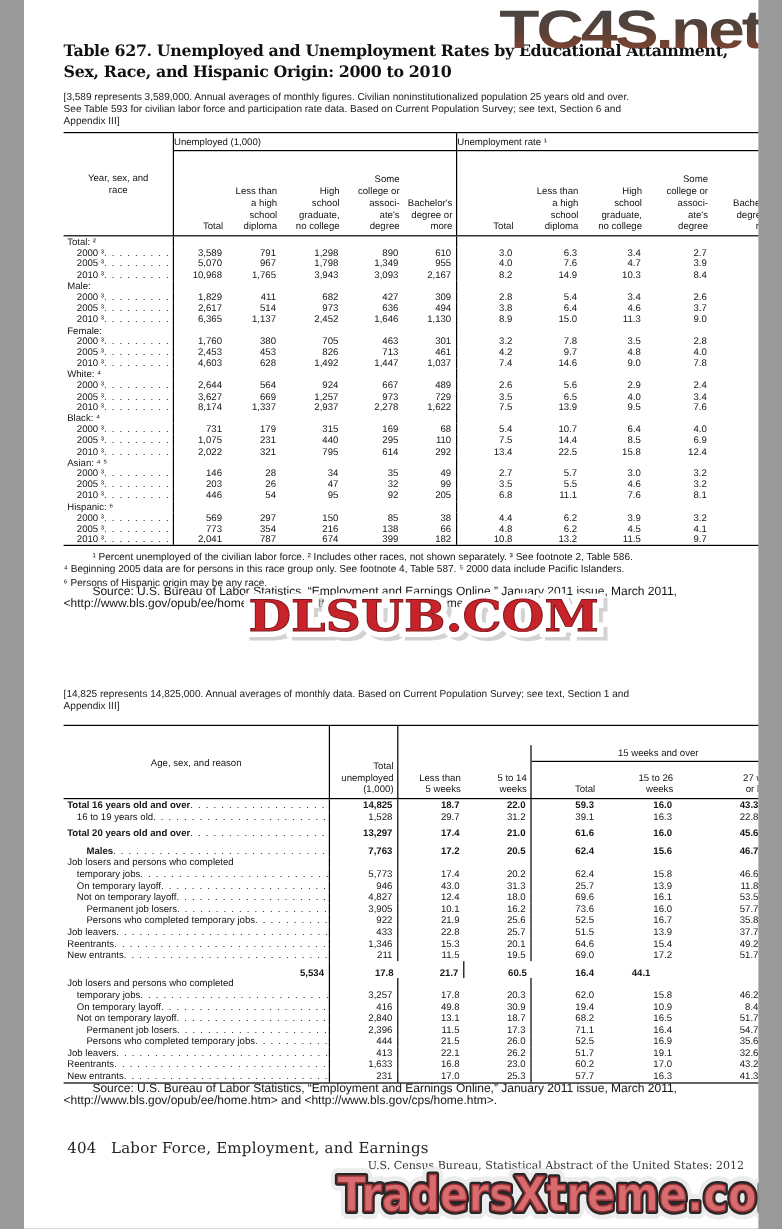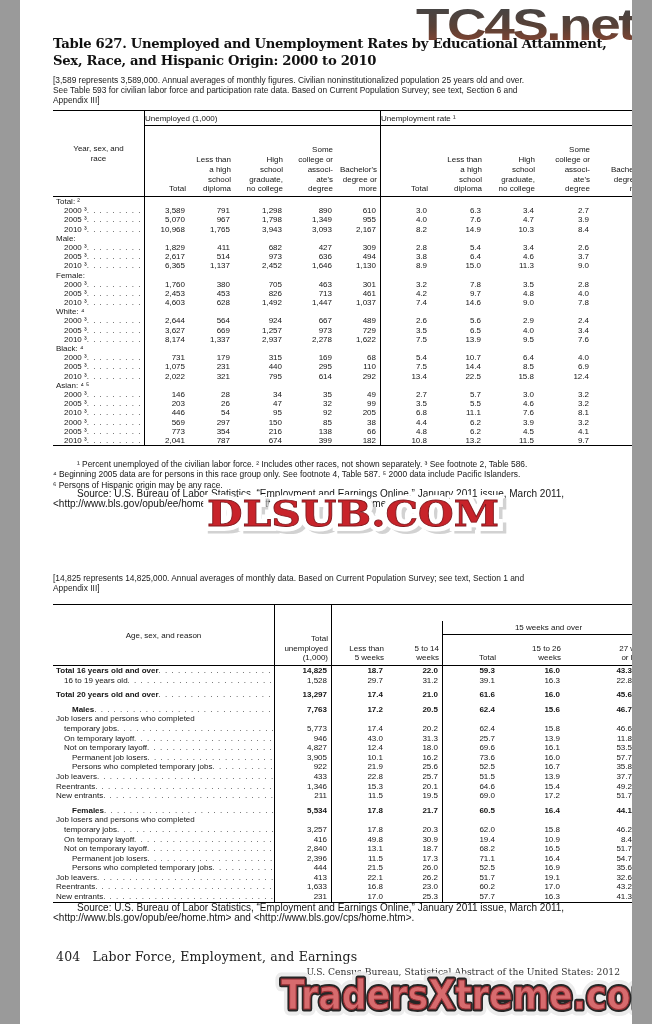--- a/index.html
+++ b/index.html
@@ -503,20 +503,33 @@
           <div class="num">95</div>
           <div class="num">92</div>
           <div class="num vr">205</div>
           <div class="num">6.8</div>
           <div class="num">11.1</div>
           <div class="num">7.6</div>
           <div class="num">8.1</div>
           <div class="num">5.5</div>
         </div>
         <div class="t627-row">
+          <div class="stub">Hispanic: ⁶</div>
+          <div class="num"></div>
+          <div class="num"></div>
+          <div class="num"></div>
+          <div class="num"></div>
+          <div class="num vr"></div>
+          <div class="num"></div>
+          <div class="num"></div>
+          <div class="num"></div>
+          <div class="num"></div>
+          <div class="num"></div>
+        </div>
+        <div class="t627-row">
           <div class="stub">
             <span class="yr">2000 ³</span>
             <span class="dots"></span>
           </div>
           <div class="num">569</div>
           <div class="num">297</div>
           <div class="num">150</div>
           <div class="num">85</div>
           <div class="num vr">38</div>
           <div class="num">4.4</div>
@@ -738,24 +751,20 @@
             <span class="dots"></span>
           </div>
           <div class="val vr0">211</div>
           <div class="val">11.5</div>
           <div class="val vr2">19.5</div>
           <div class="val">69.0</div>
           <div class="val">17.2</div>
           <div class="val last">51.7</div>
         </div>
         <div class="t628-row bold gap">
-          <div class="stub">
-            <span style="padding-left: 19px;">Females</span>
-            <span class="dots"></span>
-          </div>
           <div class="val vr0">5,534</div>
           <div class="val">17.8</div>
           <div class="val vr2">21.7</div>
           <div class="val">60.5</div>
           <div class="val">16.4</div>
           <div class="val last">44.1</div>
         </div>
         <div class="t628-row">
           <div class="stub">
             <span style="padding-left: 3px;">Job losers and persons who completed</span>

